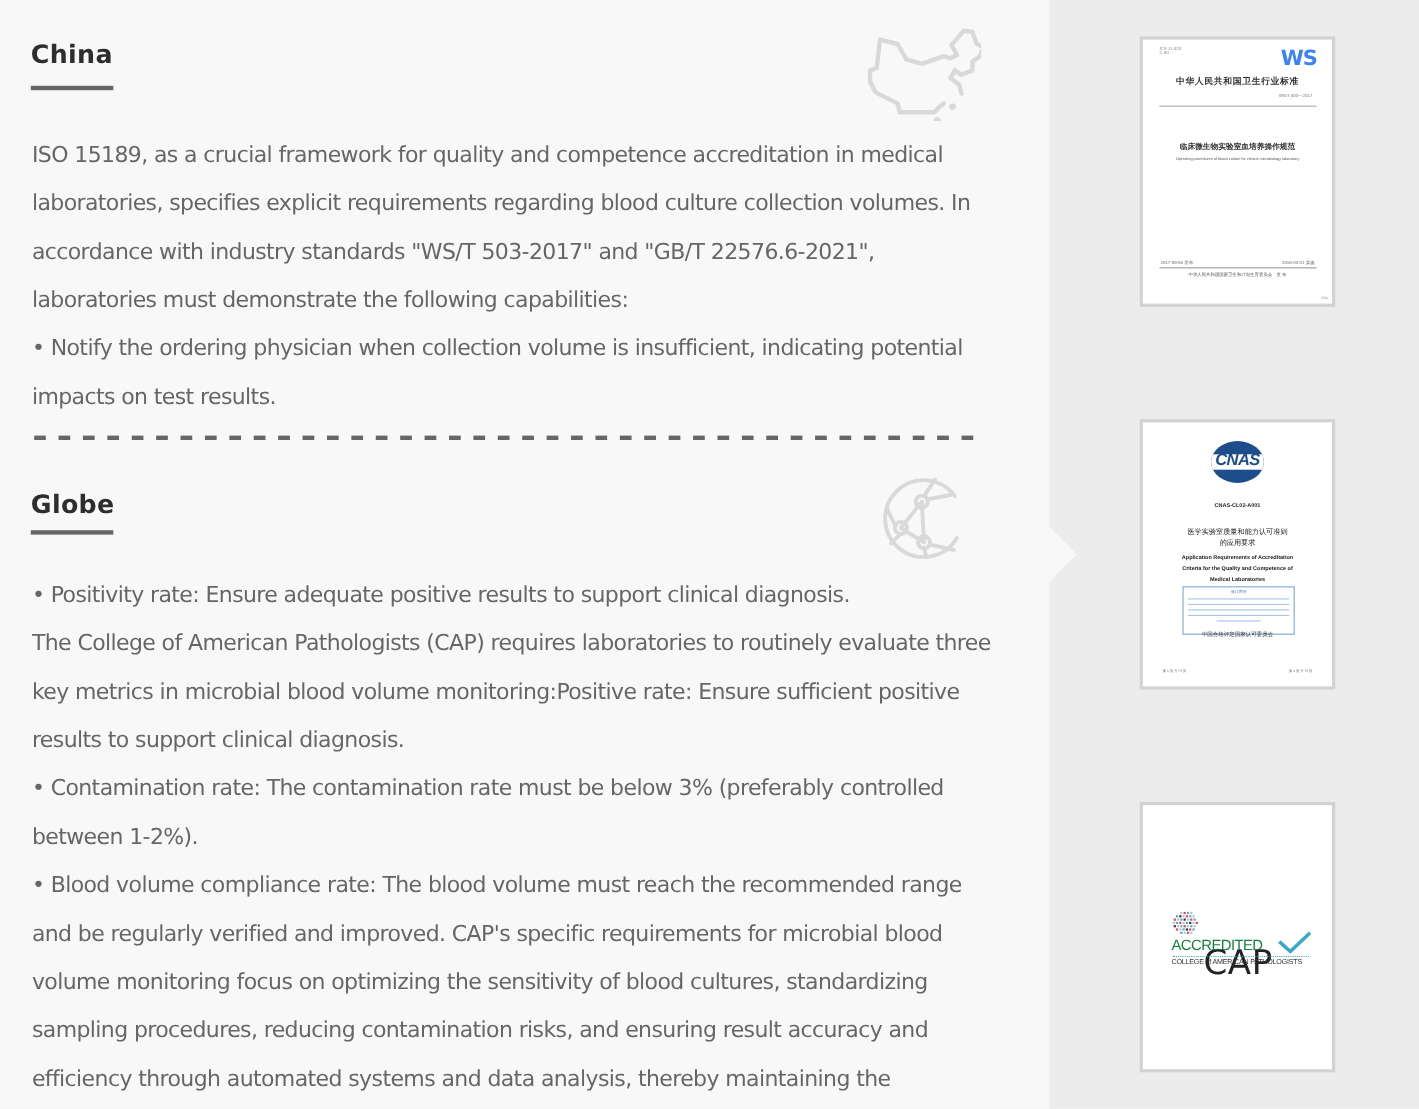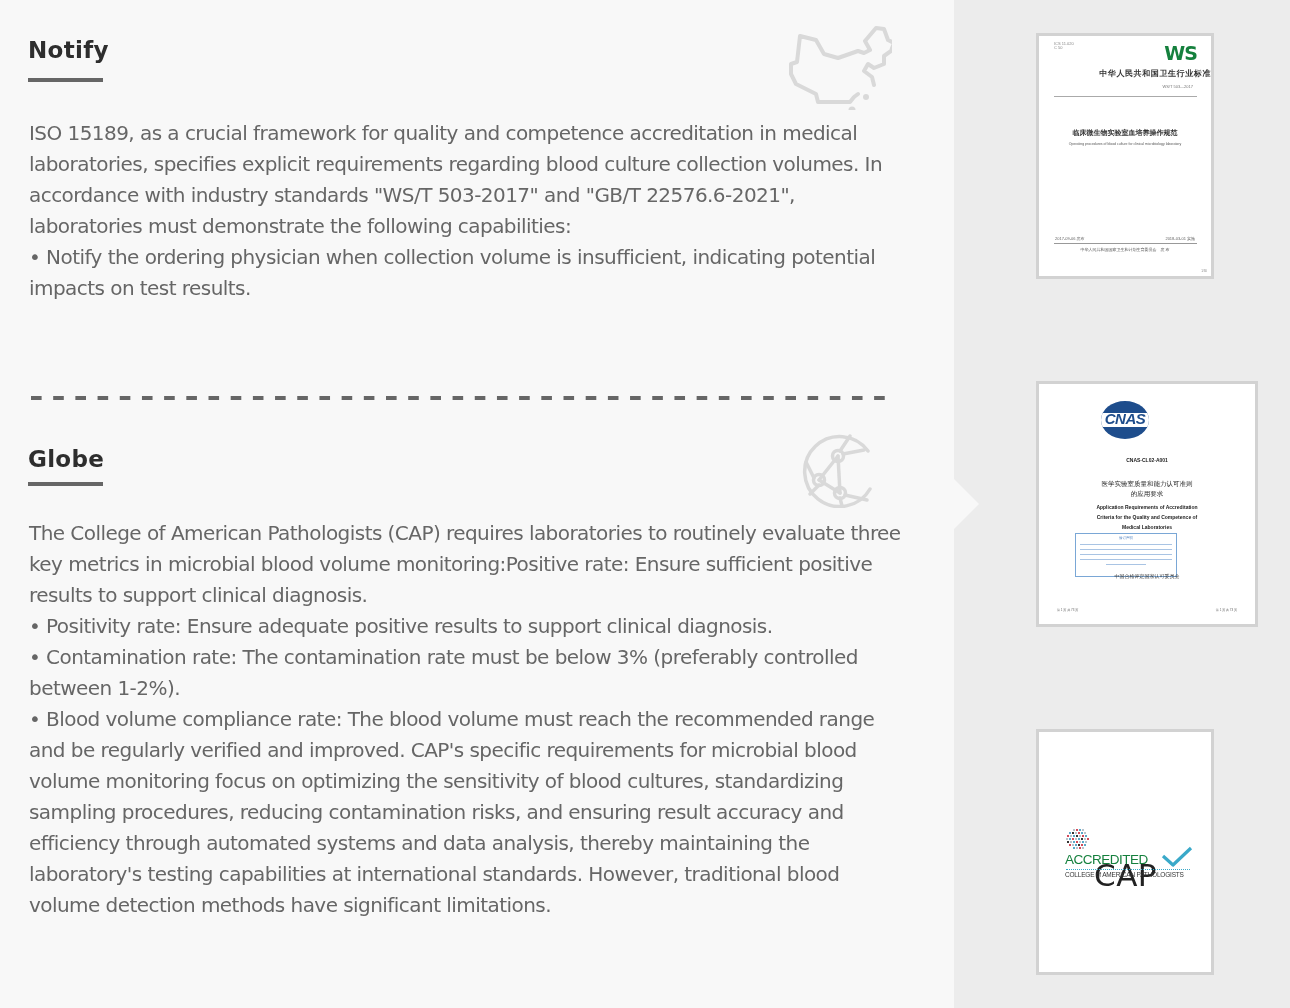--- a/index.html
+++ b/index.html
@@ -22,38 +22,38 @@
     position: absolute; left: 28px; margin: 0;
     font-size: 23px; font-weight: bold; color: #2e2e2e; letter-spacing: 0.3px;
     font-family: "DejaVu Sans", sans-serif;
   }
   .title-bar {
     position: absolute; left: 28px; width: 75px; height: 4px; background: #666;
   }
   .section-icon { position: absolute; }
   .body-text {
     position: absolute; left: 29px; width: 880px; margin: 0;
-    font-size: 20px; line-height: 31px; color: #666;
+    font-size: 20px; line-height: 44px; color: #666;
     font-family: "DejaVu Sans", sans-serif; letter-spacing: -0.55px;
   }
   .body-text p { margin: 0; }
   .divider {
     position: absolute; left: 31px; top: 396px; width: 860px; height: 4px;
     background-image: linear-gradient(to right, #666 0, #666 11px, transparent 11px, transparent 22.2px);
     background-size: 22.2px 4px; background-repeat: repeat-x;
   }
   .card {
     position: absolute; left: 1036px; width: 172px; height: 240px;
     background: #fff; border: 3px solid #d2d2d2;
     overflow: hidden;
   }
   
   .ws-small { position: absolute; left: 15px; top: 6px; font-size: 4px; color: #888; line-height: 4px; }
-  .ws-logo { position: absolute; right: 14px; top: 6px; font-size: 19px; font-weight: 900; color: #15803d; font-family: "DejaVu Sans", sans-serif; letter-spacing: -1px; }
-  .ws-org { position: absolute; left: 0; right: 0; top: 32px; text-align: right; font-size: 8px; font-weight: bold; color: #333; letter-spacing: 0.6px; }
+  .ws-logo { position: absolute; right: 14px; top: 6px; font-size: 19px; font-weight: 900; color: #3b82f6; font-family: "DejaVu Sans", sans-serif; letter-spacing: -1px; }
+  .ws-org { position: absolute; left: 0; right: 0; top: 32px; text-align: center; font-size: 8px; font-weight: bold; color: #333; letter-spacing: 0.6px; }
   .ws-code { position: absolute; right: 18px; top: 48px; font-size: 4px; color: #777; }
   .ws-line { position: absolute; left: 15px; right: 14px; top: 60px; height: 1px; background: #aaa; }
   .ws-title { position: absolute; left: 0; right: 0; top: 92px; text-align: center; font-size: 7px; font-weight: bold; color: #333; }
   .ws-subtitle { position: absolute; left: 0; right: 0; top: 106px; text-align: center; font-size: 3.5px; color: #555; }
   .ws-date-left { position: absolute; left: 16px; top: 200px; font-size: 4px; color: #666; }
   .ws-date-right { position: absolute; right: 16px; top: 200px; font-size: 4px; color: #666; }
   .ws-line2 { position: absolute; left: 15px; right: 14px; top: 207px; height: 1px; background: #999; }
   .ws-issuer { position: absolute; left: 0; right: 0; top: 211px; text-align: center; font-size: 4px; color: #555; }
   .ws-page { position: absolute; right: 4px; top: 233px; font-size: 3px; color: #888; }
   
@@ -80,21 +80,21 @@
   .cap-check { position: absolute; left: 96px; top: 20px; }
   .cap-dotline { position: absolute; left: 1px; top: 43px; width: 124px; height: 1px; border-top: 1px dotted #3aa9c9; }
   .cap-college { position: absolute; left: 0; top: 45px; font-size: 6.5px; color: #333; letter-spacing: -0.2px; white-space: nowrap; }
 </style>
 </head>
 <body>
 
 <div class="left"></div>
 <div class="notch"></div>
 
-<h2 class="section-title" style="top:37px;">Notify</h2>
+<h2 class="section-title" style="top:37px;">China</h2>
 <div class="title-bar" style="top:78px;"></div>
 <div class="section-icon" style="left:788px; top:24px;">
   <svg width="104" height="86" viewBox="0 0 104 86" fill="none" stroke="#d9d9d9" stroke-width="4" stroke-linejoin="round" stroke-linecap="round">
     <path d="M12 12 L28 16 L36 30 L50 34 L70 27 L76 29 L82 26 L77 17 L88 4 L96 5 L100 16 L106 19 L103 27 L96 32 L96 40 L86 44 L80 40 L76 47 L84 53 L86 61 M70 70 L66 73 L62 78 L30 78 L28 70 L8 60 L3 50 L3 40 L9 38 L12 12"></path>
     <circle cx="78" cy="73" r="3" fill="#d9d9d9" stroke="none"></circle>
     <circle cx="64" cy="86" r="3.5" fill="#d9d9d9" stroke="none"></circle>
   </svg>
 </div>
 <div class="body-text" style="top:118px;">
   <p>ISO 15189, as a crucial framework for quality and competence accreditation in medical laboratories, specifies explicit requirements regarding blood culture collection volumes. In accordance with industry standards "WS/T 503-2017" and "GB/T 22576.6-2021", laboratories must demonstrate the following capabilities:</p>
@@ -116,43 +116,43 @@
     <line x1="17" y1="48" x2="38" y2="61"></line>
     <line x1="41" y1="22" x2="62" y2="18"></line>
     <line x1="38" y1="19" x2="48" y2="4"></line>
     <line x1="12" y1="46" x2="4" y2="30"></line>
     <line x1="17" y1="53" x2="8" y2="62"></line>
     <line x1="43" y1="63" x2="65" y2="68"></line>
     <line x1="38" y1="66" x2="40" y2="74"></line>
   </svg>
 </div>
 <div class="body-text" style="top:518px;">
+  <p>• Positivity rate: Ensure adequate positive results to support clinical diagnosis.</p>
   <p>The College of American Pathologists (CAP) requires laboratories to routinely evaluate three key metrics in microbial blood volume monitoring:Positive rate: Ensure sufficient positive results to support clinical diagnosis.</p>
-  <p>• Positivity rate: Ensure adequate positive results to support clinical diagnosis.</p>
   <p>• Contamination rate: The contamination rate must be below 3% (preferably controlled between 1-2%).</p>
   <p>• Blood volume compliance rate: The blood volume must reach the recommended range and be regularly verified and improved. CAP's specific requirements for microbial blood volume monitoring focus on optimizing the sensitivity of blood cultures, standardizing sampling procedures, reducing contamination risks, and ensuring result accuracy and efficiency through automated systems and data analysis, thereby maintaining the laboratory's testing capabilities at international standards. However, traditional blood volume detection methods have significant limitations.</p>
 </div>
 
 <div class="card" style="top:33px;">
   <div class="ws-small" style="white-space:pre;">ICS 11.020
 C 50</div>
   <div class="ws-logo">WS</div>
   <div class="ws-org">中华人民共和国卫生行业标准</div>
   <div class="ws-code">WS/T 503—2017</div>
   <div class="ws-line"></div>
   <div class="ws-title">临床微生物实验室血培养操作规范</div>
   <div class="ws-subtitle">Operating procedures of blood culture for clinical microbiology laboratory</div>
   <div class="ws-date-left">2017-09-06 发布</div>
   <div class="ws-date-right">2018-03-01 实施</div>
   <div class="ws-line2"></div>
   <div class="ws-issuer">中华人民共和国国家卫生和计划生育委员会　发 布</div>
   <div class="ws-page">1/30</div>
 </div>
 
-<div class="card" style="top:381px;padding-left:44px;">
+<div class="card" style="top:381px;">
   <div class="cnas-logo">
     <div class="band"></div>
     <div class="txt">CNAS</div>
   </div>
   <div class="cnas-code">CNAS-CL02-A001</div>
   <div class="cnas-cn">
     <div>医学实验室质量和能力认可准则</div>
     <div>的应用要求</div>
   </div>
   <div class="cnas-en">

